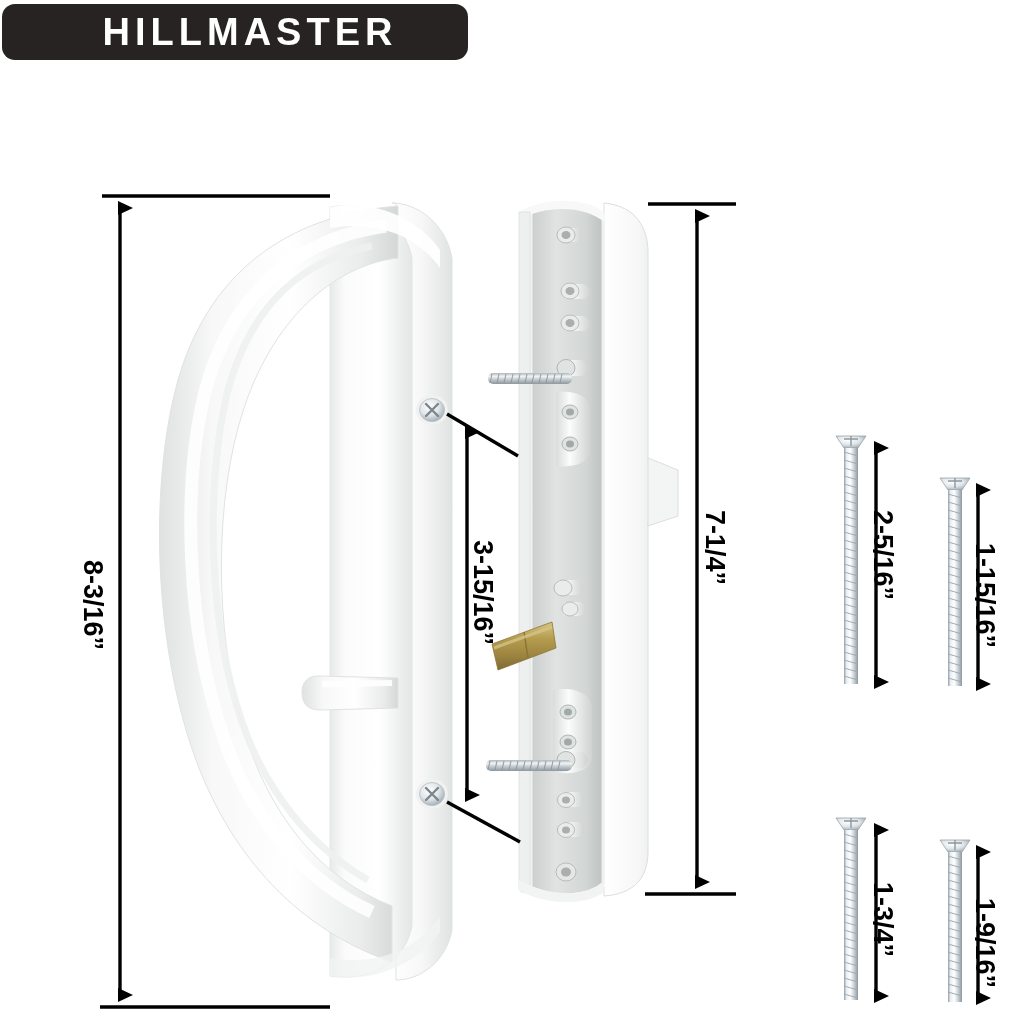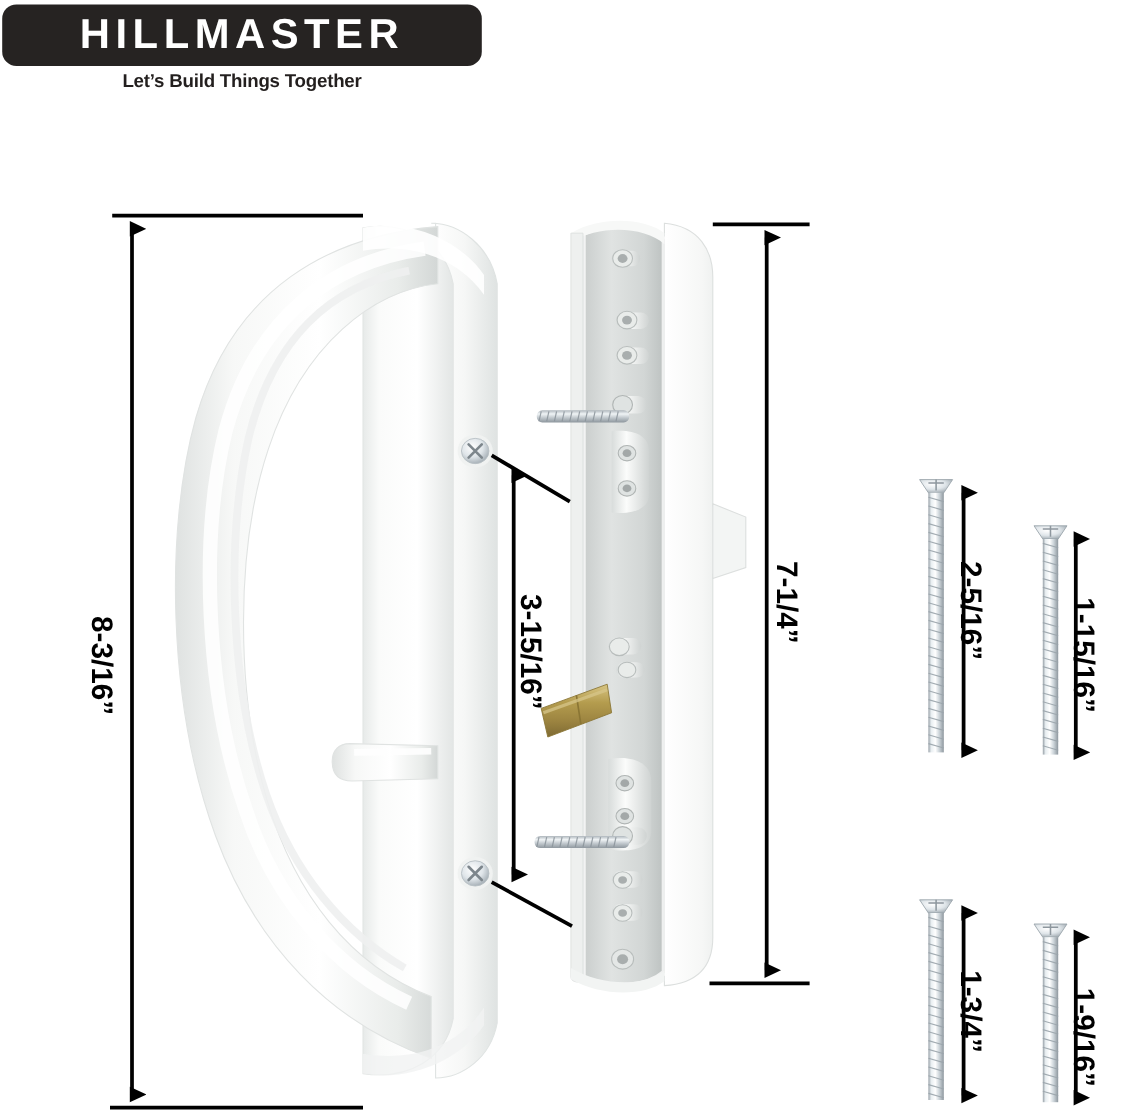--- a/index.html
+++ b/index.html
@@ -23,20 +23,21 @@
     position: absolute;
     left: 2px;
     top: 4px;
     width: 436px;
     height: 56px;
     background: #262322;
     border-radius: 13px;
     display: flex;
     align-items: center;
     justify-content: center;
+    padding-left: 30px;
   }
   #brand-word {
     color: #ffffff;
     font-size: 38px;
     font-weight: bold;
     letter-spacing: 5px;
     font-family: "Liberation Sans", sans-serif;
     line-height: 1;
     white-space: nowrap;
   }
@@ -74,21 +75,20 @@
   .rot90 { transform: rotate(90deg); }
 </style>
 </head>
 <body>
 
 <div id="page">
 
   <div id="brand">
     <span id="brand-word">HILLMASTER</span>
   </div>
-  <div id="brand-tagline">Let’s Build Things Together</div>
 
   <svg class="art" width="1024" height="1014" viewBox="0 0 1024 1014">
     <defs>
 
       <linearGradient id="gHandleBar" x1="0" y1="0" x2="1" y2="0">
         <stop offset="0%" stop-color="#dfe2e1"></stop>
         <stop offset="22%" stop-color="#f7f8f7"></stop>
         <stop offset="55%" stop-color="#ffffff"></stop>
         <stop offset="85%" stop-color="#e9ecea"></stop>
         <stop offset="100%" stop-color="#d3d7d6"></stop>

